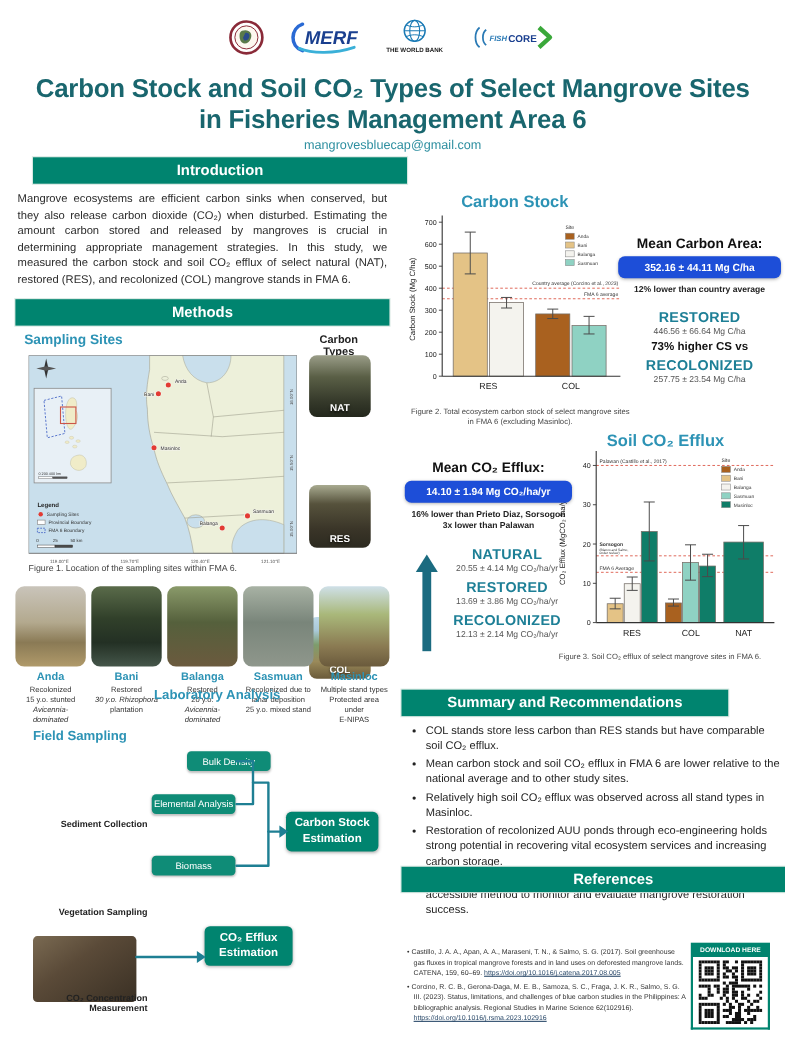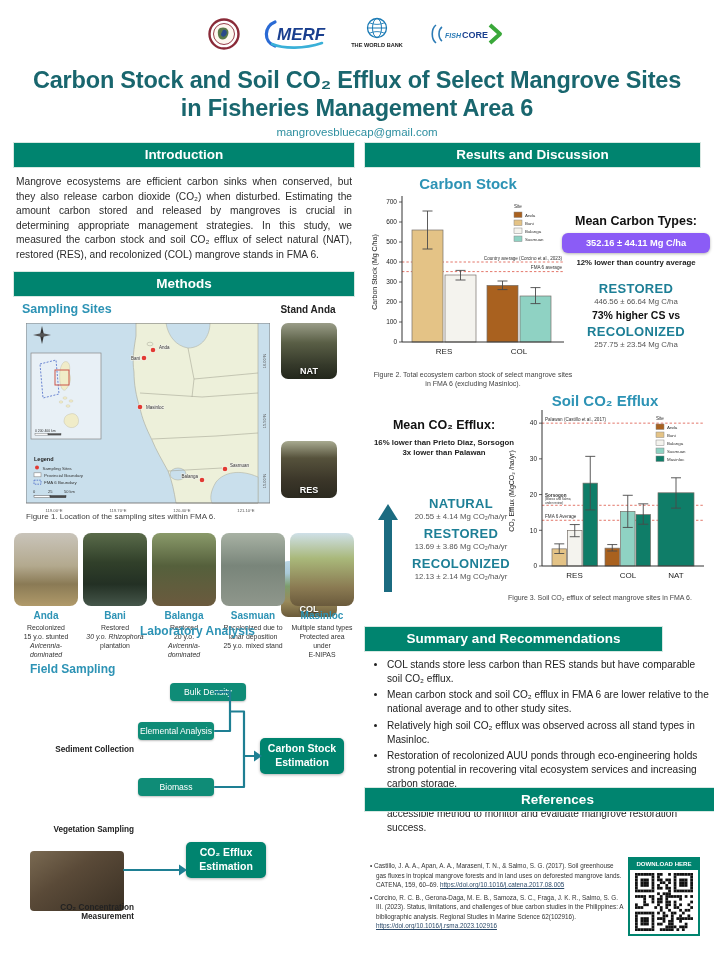--- a/index.html
+++ b/index.html
@@ -32,21 +32,21 @@
   .site-name{color:#2D93B5;font-weight:bold;font-size:10px;text-align:center;margin-top:4px;}
   .site-desc{font-size:6.9px;color:#333;text-align:center;line-height:1.32;margin-top:2px;}
   .photo-label{font-weight:bold;font-size:8.2px;color:#222;text-align:right;}
   
   .lab-box{background:#0F8C77;color:#fff;font-size:8.6px;text-align:center;border-radius:4px;box-shadow:0 1px 2px rgba(0,0,0,.25);line-height:18px;height:18px;}
   .flow-box{background:#00846F;color:#fff;font-weight:bold;font-size:10.5px;text-align:center;border-radius:5px;box-shadow:0 1px 3px rgba(0,0,0,.3);display:flex;flex-direction:column;justify-content:center;line-height:1.3;}
   
   .chart-title{color:#2D93B5;font-weight:bold;font-size:15px;text-align:center;}
   .fig-caption{font-size:7px;color:#444;text-align:center;line-height:1.35;}
   .stat-head{font-weight:bold;font-size:12.5px;color:#111;}
-  .badge{background:#8b5cf6;color:#fff;font-weight:bold;font-size:9.3px;border-radius:6px;padding:5px 6px;margin-top:5px;box-shadow:0 1px 3px rgba(0,0,0,.3);}
+  .badge{background:#1d4ed8;color:#fff;font-weight:bold;font-size:9.3px;border-radius:6px;padding:5px 6px;margin-top:5px;box-shadow:0 1px 3px rgba(0,0,0,.3);}
   .stat-note{font-weight:bold;font-size:7.8px;color:#222;margin-top:5px;}
   .stand-label{color:#1D7F96;font-weight:bold;font-size:13px;letter-spacing:.3px;}
   .stand-value{font-size:7.8px;color:#555;margin-top:1px;}
   .vs-text{font-weight:bold;font-size:10.5px;color:#111;margin:3px 0;}
   .up-arrow-tri{width:0;height:0;border-left:10px solid transparent;border-right:10px solid transparent;border-bottom:16px solid #1B6B80;}
   .up-arrow-stem{width:8px;height:72px;background:#1B6B80;margin-left:6px;}
   
   .summary-list{left:374px;top:658px;width:326px;margin:0;padding-left:13px;font-size:10.1px;line-height:1.36;color:#222;}
   .summary-list li{margin-bottom:3px;}
   
@@ -83,31 +83,31 @@
     </svg>
     <svg width="78" height="26" viewBox="0 0 78 26">
       <path d="M8,4 C3,8 3,18 8,22 M14,6 C10,9 10,17 14,20" fill="none" stroke="#2A7AB5" stroke-width="1.6"></path>
       <text x="17" y="16.5" font-size="7" font-weight="bold" font-style="italic" fill="#2A7AB5">FISH</text>
       <text x="34" y="17" font-size="9" font-weight="bold" fill="#1A3F8F">CORE</text>
       <path d="M62,4 L72,13 L62,22" fill="none" stroke="#3AA83A" stroke-width="4" stroke-linejoin="round"></path>
     </svg>
   </div>
 
   <div class="abs title">
-    <div>Carbon Stock and Soil CO₂ Efflux of Select Mangrove Sites</div>
+    <div>Carbon Stock and Soil CO₂ Types of Select Mangrove Sites</div>
     <div>in Fisheries Management Area 6</div>
   </div>
   <div class="abs email">mangrovesbluecap@gmail.com</div>
 
-  <div class="abs secbar" style="left:14px;top:143px;width:340px;">Introduction</div>
+  <div class="abs secbar" style="left:30px;top:143px;width:340px;">Introduction</div>
   <div class="abs intro-body">Mangrove ecosystems are efficient carbon sinks when conserved, but they also release carbon dioxide (CO₂) when disturbed. Estimating the amount carbon stored and released by mangroves is crucial in determining appropriate management strategies. In this study, we measured the carbon stock and soil CO₂ efflux of select natural (NAT), restored (RES), and recolonized (COL) mangrove stands in FMA 6.</div>
 
   <div class="abs secbar" style="left:14px;top:272px;width:340px;">Methods</div>
   <div class="abs subhead" style="left:22px;top:302px;">Sampling Sites</div>
-  <div class="abs small-head" style="left:278px;top:304px;width:60px;text-align:center;">Stand Anda</div>
+  <div class="abs small-head" style="left:278px;top:304px;width:60px;text-align:center;">Carbon Types</div>
 
   <svg class="abs" style="left:26px;top:323px;" width="244" height="198" viewBox="0 0 244 198">
     <rect x="0" y="0" width="244" height="180" fill="#C9DFEC"></rect>
     <path d="M110,0 L232,0 L232,180 L150,180 C148,168 146,158 142,148 C136,137 130,127 126,117 C120,105 116,95 114,85 C110,73 108,61 108,49 C106,37 108,25 110,13 Z" fill="#EDF0DA" stroke="#A8A898" stroke-width="0.6"></path>
     <path d="M140,0 C142,13 150,23 162,25 C176,25 184,13 184,0 Z" fill="#C9DFEC" stroke="#A8A898" stroke-width="0.5"></path>
     <path d="M232,154 C214,146 198,149 190,159 C184,169 184,176 186,180 L232,180 Z" fill="#C9DFEC" stroke="#A8A898" stroke-width="0.5"></path>
     <ellipse cx="152" cy="151" rx="8" ry="6" fill="#C9DFEC" stroke="#A8A898" stroke-width="0.5"></ellipse>
     <ellipse cx="124" cy="21" rx="3" ry="1.8" fill="#EDF0DA" stroke="#A8A898" stroke-width="0.5"></ellipse>
     <path d="M162,25 L168,56 L232,50 M114,70 L176,74 L232,70 M126,116 L190,113 L232,110 M142,148 L196,145 M168,56 L166,74" stroke="#9A9A8A" stroke-width="0.5" fill="none"></path>
 
@@ -241,21 +241,20 @@
     <g stroke="#1E7F93" stroke-width="2.2" fill="none" stroke-linejoin="round" stroke-linecap="round">
       <polyline points="95,12 110,12 110,51 95,51"></polyline>
       <polyline points="110,31.5 124,31.5 124,107 95,107"></polyline>
       <line x1="124" y1="76" x2="135" y2="76"></line>
       <line x1="4" y1="190" x2="60" y2="190"></line>
     </g>
     <polygon points="134,70.5 142,76 134,81.5" fill="#1E7F93"></polygon>
     <polygon points="59,184.5 67,190 59,195.5" fill="#1E7F93"></polygon>
   </svg>
 
-  <div class="abs secbar" style="left:365px;top:143px;width:335px;">Results and Discussion</div>
 
   <div class="abs chart-title" style="left:398px;top:175px;width:140px;">Carbon Stock</div>
   <svg id="chart-cs" class="abs" style="left:368px;top:192px;" width="200" height="172" viewBox="0 0 200 172">
       <line x1="34" x2="196" y1="70" y2="70" stroke="#E0685A" stroke-width="0.9" stroke-dasharray="2.4,2"></line>
       <line x1="34" x2="196" y1="79.6" y2="79.6" stroke="#E0685A" stroke-width="0.9" stroke-dasharray="2.4,2"></line>
       <rect x="44" y="38" width="31" height="112" fill="#E4C386" stroke="#77706a" stroke-width="0.7"></rect>
       <line x1="59.5" x2="59.5" y1="19" y2="57" stroke="#4a4a4a" stroke-width="0.9"></line>
       <line x1="54.5" x2="64.5" y1="19" y2="19" stroke="#4a4a4a" stroke-width="0.9"></line>
       <line x1="54.5" x2="64.5" y1="57" y2="57" stroke="#4a4a4a" stroke-width="0.9"></line>
       <rect x="77" y="83" width="31" height="67" fill="#F4F3EE" stroke="#77706a" stroke-width="0.7"></rect>
@@ -301,21 +300,21 @@
       <rect x="146" y="36" width="8" height="5.5" fill="#F4F3EE" stroke="#888" stroke-width="0.5"></rect>
       <text x="157" y="40.6" font-size="4.4" fill="#333">Balanga</text>
       <rect x="146" y="44" width="8" height="5.5" fill="#8FD2C3" stroke="#888" stroke-width="0.5"></rect>
       <text x="157" y="48.6" font-size="4.4" fill="#333">Sasmuan</text>
     </svg>
   <div class="abs fig-caption" style="left:368px;top:370px;width:210px;">
     <span>Figure 2. Total ecosystem carbon stock of select mangrove sites</span><br><span>in FMA 6 (excluding Masinloc).</span>
   </div>
 
   <div class="abs" style="left:562px;top:214px;width:148px;text-align:center;">
-    <div class="stat-head">Mean Carbon Types:</div>
+    <div class="stat-head">Mean Carbon Area:</div>
     <div class="badge">352.16 ± 44.11 Mg C/ha</div>
     <div class="stat-note">12% lower than country average</div>
     <div style="margin-top:14px;">
       <div class="stand-label">RESTORED</div>
       <div class="stand-value">446.56 ± 66.64 Mg C/ha</div>
       <div class="vs-text">73% higher CS vs</div>
       <div class="stand-label">RECOLONIZED</div>
       <div class="stand-value">257.75 ± 23.54 Mg C/ha</div>
     </div>
   </div>
@@ -383,20 +382,21 @@
       <text x="163" y="38.6" font-size="4.4" fill="#333">Balanga</text>
       <rect x="152" y="42" width="8" height="5.5" fill="#8FD2C3" stroke="#888" stroke-width="0.5"></rect>
       <text x="163" y="46.6" font-size="4.4" fill="#333">Sasmuan</text>
       <rect x="152" y="50" width="8" height="5.5" fill="#0F7D68" stroke="#888" stroke-width="0.5"></rect>
       <text x="163" y="54.6" font-size="4.4" fill="#333">Masinloc</text>
     </svg>
   <div class="abs fig-caption" style="left:490px;top:593px;width: 220px;">Figure 3. Soil CO₂ efflux of select mangrove sites in FMA 6.</div>
 
   <div class="abs" style="left:368px;top:418px;width:152px;text-align:center;">
     <div class="stat-head">Mean CO₂ Efflux:</div>
+    <div class="badge">14.10 ± 1.94 Mg CO₂/ha/yr</div>
     <div class="stat-note" style="margin-top:6px;">16% lower than Prieto Diaz, Sorsogon</div>
     <div class="stat-note" style="margin-top:1px;">3x lower than Palawan</div>
   </div>
 
   <div class="abs" style="left:378px;top:504px;">
     <div class="up-arrow-tri"></div>
     <div class="up-arrow-stem"></div>
   </div>
   <div class="abs" style="left:400px;top:496px;width:122px;text-align:center;">
     <div class="stand-label">NATURAL</div>

